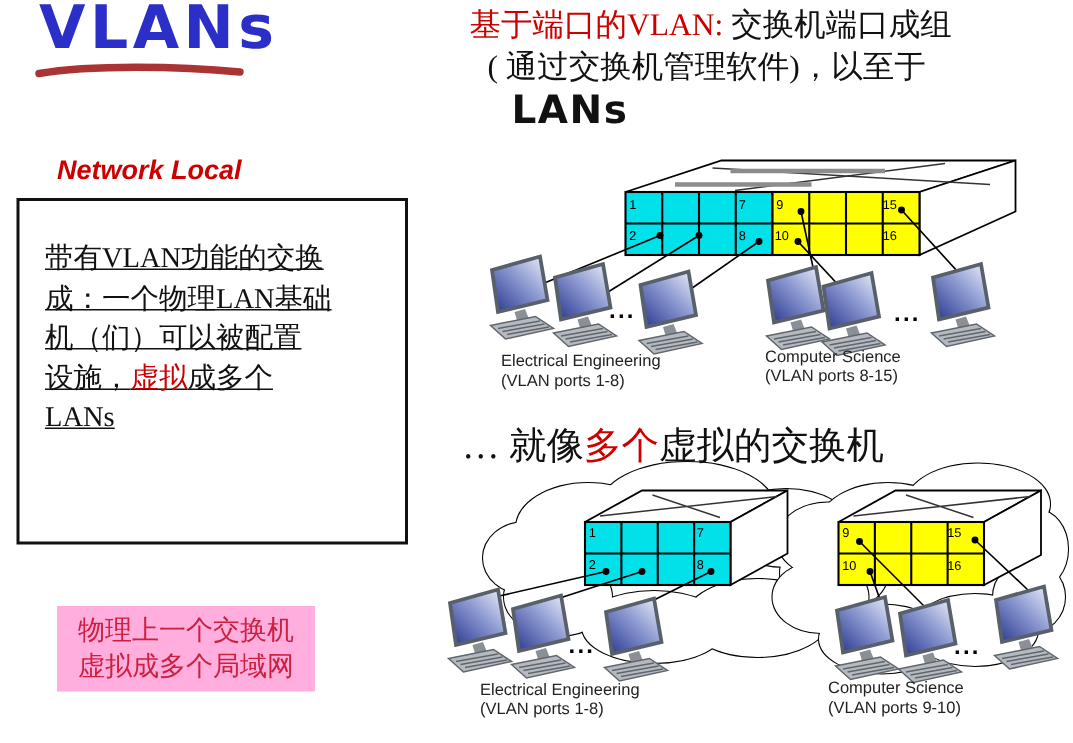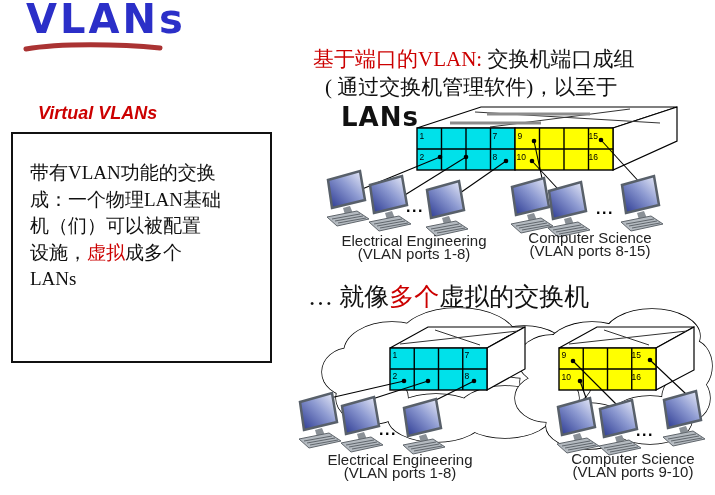--- a/index.html
+++ b/index.html
@@ -6,34 +6,34 @@
   .slide{position:relative;width:715px;height:495px;background:#fff;overflow:hidden;
          font-family:"Liberation Sans",sans-serif;color:#111;}
   .abs{position:absolute;}
   .layer{position:absolute;left:0;top:0;z-index:1;}
   .page-title{left:26px;top:-4px;font-family:"DejaVu Sans",sans-serif;font-weight:bold;
               font-size:40px;letter-spacing:3px;color:#2b2fc8;z-index:2;}
   .vln-heading{left:30px;top:100px;z-index:3;background:#fff;padding:0 8px 2px 8px;
                color:#cc0000;font-weight:bold;font-style:italic;font-size:18px;line-height:26px;}
   .left-box{left:11px;top:132px;width:257px;height:227px;border:2px solid #111;z-index:1;background:#fff;}
   .left-body{left:30px;top:160px;width:240px;z-index:2;font-family:"Liberation Serif","DejaVu Serif",serif;
-             font-size:19px;line-height:26.5px;color:#111;}
+             font-size:19px;line-height:26.5px;color:#111;text-decoration:underline;}
   .pink-note{left:38px;top:404px;background:#ffaede;color:#cc2040;z-index:2;
              font-family:"Liberation Serif","DejaVu Serif",serif;font-size:18px;line-height:24px;
              padding:4px 14px 5px 14px;}
   .intro{left:313px;top:2px;width:402px;z-index:2;font-family:"Liberation Serif","DejaVu Serif",serif;
-         font-size:21px;line-height:28px;color:#111;margin-top:43px;}
+         font-size:21px;line-height:28px;color:#111;}
   .intro .ind{padding-left:12px;}
   .red{color:#cc0000;}
   .redbold{color:#cc0000;font-weight:bold;}
   .lans-line{padding-left:28px;font-family:"DejaVu Sans",sans-serif;font-weight:bold;
              font-size:26px;letter-spacing:1px;line-height:32px;}
   .caption{left:308px;top:280px;z-index:2;font-family:"Liberation Serif","DejaVu Serif",serif;
            font-size:25px;color:#111;}
-  .dlabel{z-index:2;text-align:center;font-size:15px;line-height:12.5px;color:#222;}
+  .dlabel{z-index:2;font-size:11px;line-height:12.5px;color:#222;}
 </style>
 </head>
 <body>
 
 <div class="slide">
 
   <svg class="layer" width="715" height="495" viewBox="0 0 715 495" xmlns="http://www.w3.org/2000/svg" xmlns:xlink="http://www.w3.org/1999/xlink">
     <defs>
       <linearGradient id="scr" x1="0" y1="1" x2="1" y2="0">
         <stop offset="0" stop-color="#27358f"></stop>
@@ -209,31 +209,35 @@
       <text x="379" y="435" font-size="16" font-weight="bold" letter-spacing="1.5">...</text>
       <text x="636" y="436" font-size="16" font-weight="bold" letter-spacing="1.5">...</text>
     </g>
   </svg>
 
   <div class="abs page-title">VLANs</div>
 
   <div class="abs left-box"></div>
 
   <div class="abs vln-heading">
-    <div>Virtual VLANs</div>
+    <div>Network Local</div>
   </div>
 
   <div class="abs left-body">
     <div>带有VLAN功能的交换</div>
     <div>成：一个物理LAN基础</div>
     <div>机（们）可以被配置</div>
     <div><span>设施，</span><span class="red">虚拟</span><span>成多个</span></div>
     <div>LANs</div>
   </div>
 
+  <div class="abs pink-note">
+    <div>物理上一个交换机</div>
+    <div>虚拟成多个局域网</div>
+  </div>
 
   <div class="abs intro">
     <div><span class="red">基于端口的VLAN:</span><span> 交换机端口成组</span></div>
     <div class="ind">( 通过交换机管理软件)，以至于</div>
     <div class="lans-line">LANs</div>
   </div>
 
   <div class="abs caption">
     <span>…</span>
     <span>就像</span><span class="red">多个</span><span>虚拟的交换机</span>

